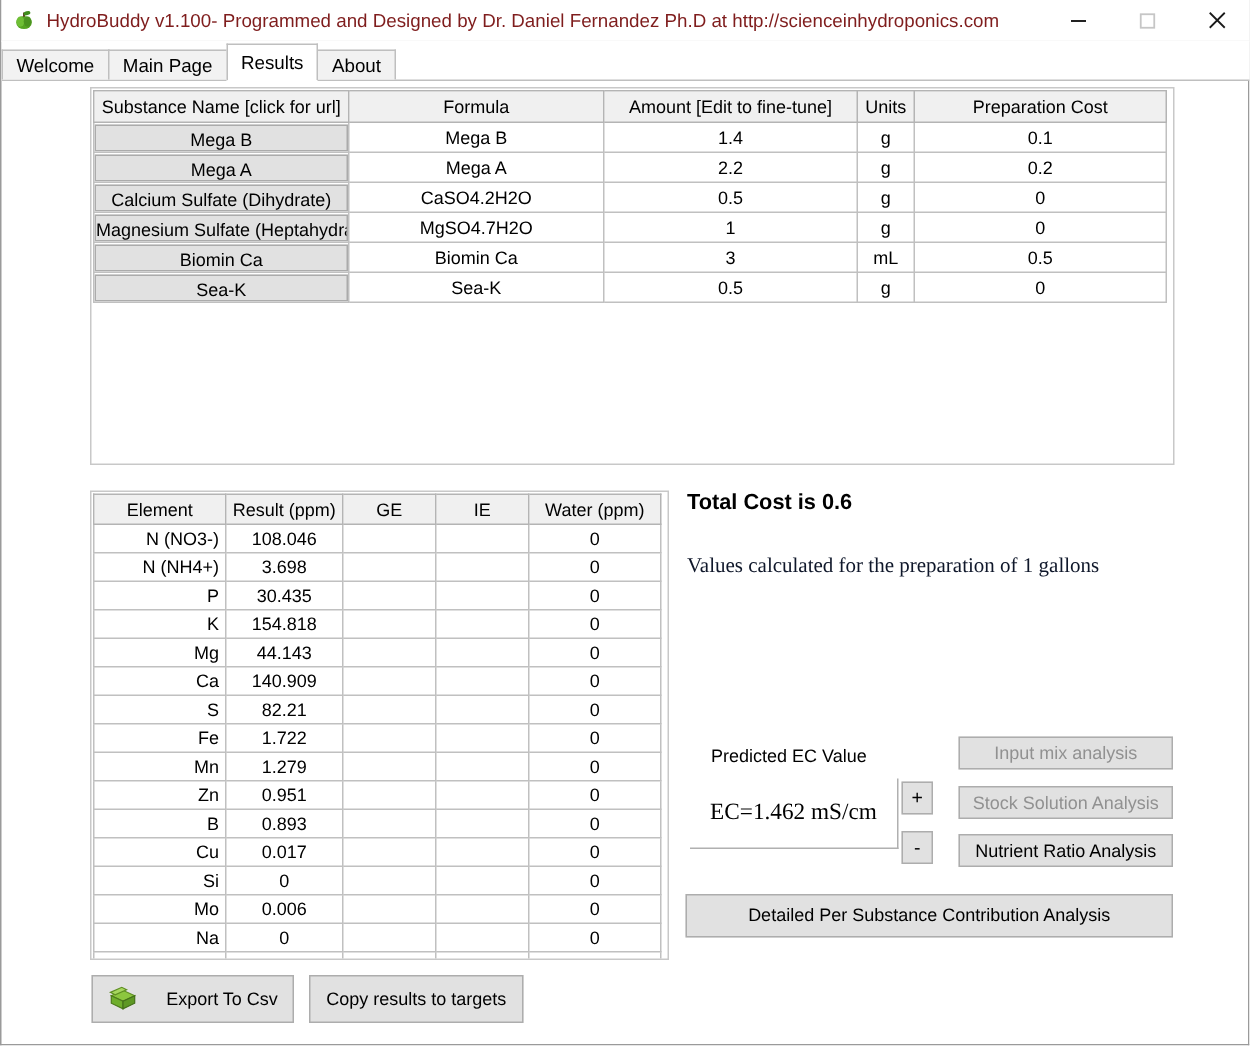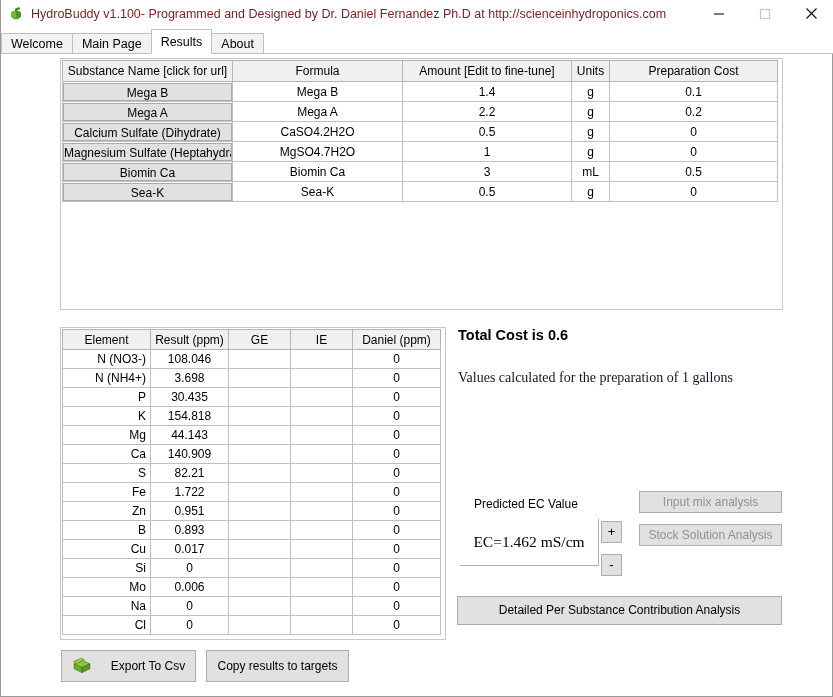--- a/index.html
+++ b/index.html
@@ -432,21 +432,21 @@
           <col style="width:62px">
           <col style="width:62px">
           <col style="width:88px">
       </colgroup>
       <thead>
         <tr>
           <th>Element</th>
           <th>Result (ppm)</th>
           <th>GE</th>
           <th>IE</th>
-          <th>Daniel (ppm)</th>
+          <th>Water (ppm)</th>
         </tr>
       </thead>
       <tbody>
           <tr>
             <td class="elem-name">N (NO3-)</td>
             <td>108.046</td>
             <td></td>
             <td></td>
             <td>0</td>
           </tr>
@@ -488,20 +488,27 @@
           <tr>
             <td class="elem-name">S</td>
             <td>82.21</td>
             <td></td>
             <td></td>
             <td>0</td>
           </tr>
           <tr>
             <td class="elem-name">Fe</td>
             <td>1.722</td>
+            <td></td>
+            <td></td>
+            <td>0</td>
+          </tr>
+          <tr>
+            <td class="elem-name">Mn</td>
+            <td>1.279</td>
             <td></td>
             <td></td>
             <td>0</td>
           </tr>
           <tr>
             <td class="elem-name">Zn</td>
             <td>0.951</td>
             <td></td>
             <td></td>
             <td>0</td>
@@ -556,20 +563,21 @@
   <div class="values-note">Values calculated for the preparation of 1 gallons</div>
 
   <div class="ec-label">Predicted EC Value</div>
   <div class="ec-box">EC=1.462 mS/cm</div>
 
   <button class="btn btn-plus">+</button>
   <button class="btn btn-minus">-</button>
 
   <button class="btn btn-inputmix disabled">Input mix analysis</button>
   <button class="btn btn-stock disabled">Stock Solution Analysis</button>
+  <button class="btn btn-ratio">Nutrient Ratio Analysis</button>
   <button class="btn btn-detailed">Detailed Per Substance Contribution Analysis</button>
 
   <button class="btn btn-export">
     <span class="csv-icon">
       <svg width="20" height="18" viewBox="0 0 20 18">
         <polygon points="10,10.5 2.2,6.8 10,3.2 17.8,6.8" fill="#8cc63f" stroke="#5e8e22" stroke-width="0.8"></polygon>
         <polygon points="2.2,6.8 10,10.5 10,15.6 2.2,11.8" fill="#6fae2c" stroke="#4d7a1c" stroke-width="0.8"></polygon>
         <polygon points="17.8,6.8 10,10.5 10,15.6 17.8,11.8" fill="#5e9824" stroke="#44701a" stroke-width="0.8"></polygon>
         <polygon points="1.6,4.6 9.2,1.2 12.4,2.8 4.8,6.2" fill="#a6d65e" stroke="#5e8e22" stroke-width="0.8"></polygon>
       </svg>

